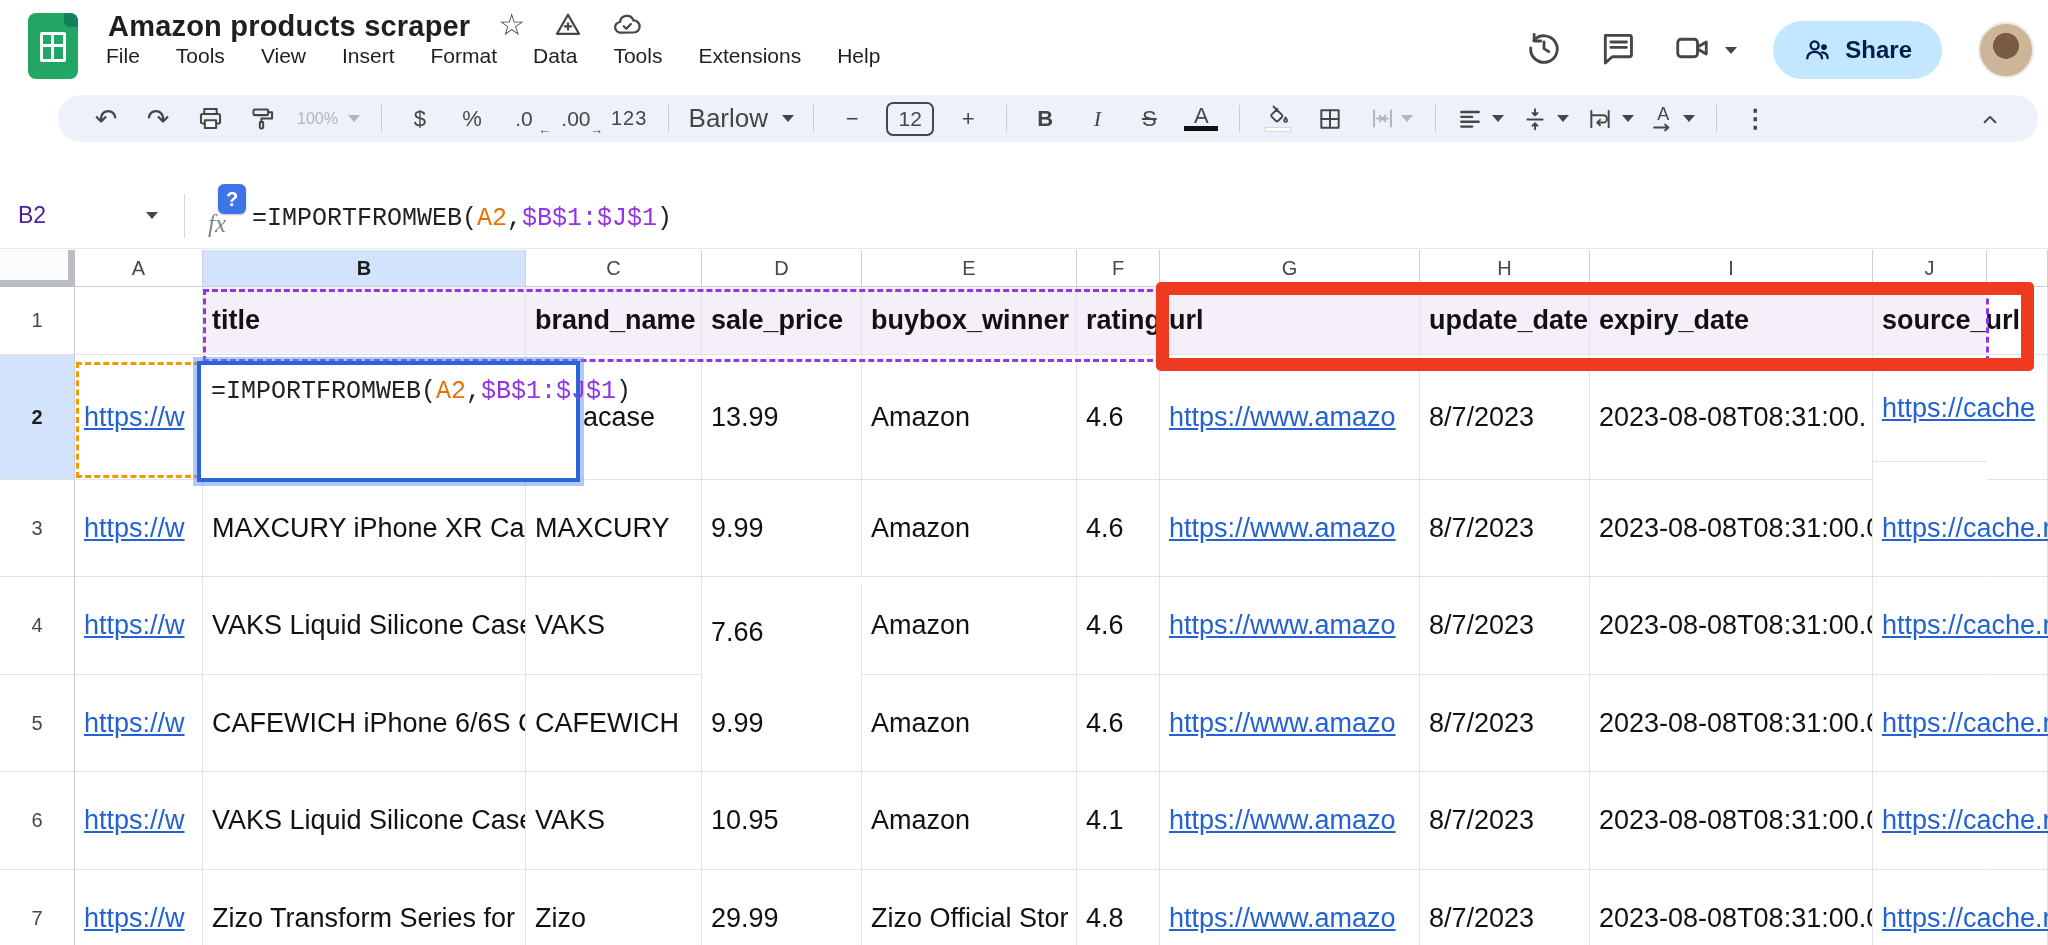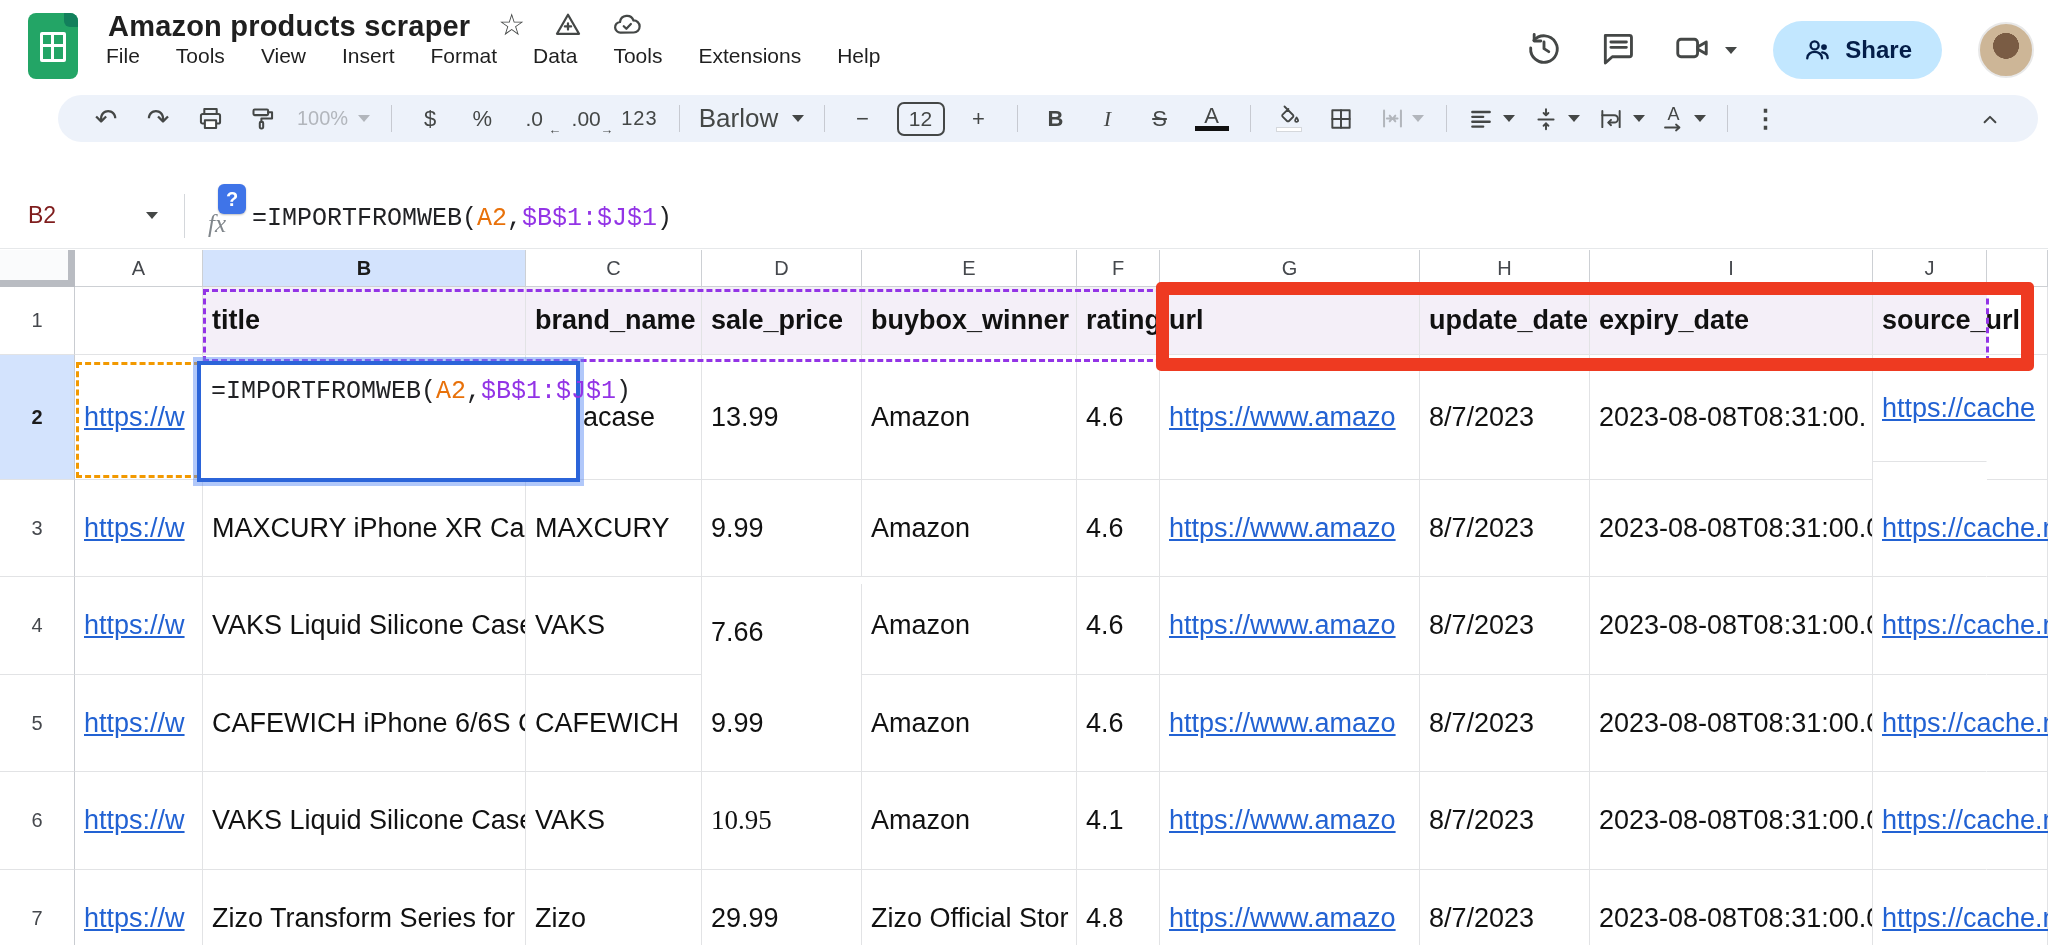--- a/index.html
+++ b/index.html
@@ -39,38 +39,38 @@
     border-top:9px solid #444746;display:inline-block;}
   .caret.sm{border-left-width:6px;border-right-width:6px;border-top-width:7px;}
   .caret.dis{border-top-color:var(--disabled);}
 
   
   .toolbar{position:absolute;left:58px;top:95px;width:1980px;height:47px;background:var(--toolbar-bg);
     border-radius:24px;display:flex;align-items:center;padding:0 22px;color:var(--ink);}
   .tb{display:flex;align-items:center;justify-content:center;min-width:34px;margin:0 9px;font-size:22px;}
   .tb svg{display:block;}
   .tb-divider{width:1px;height:27px;background:#c7cad1;margin:0 12px;}
-  .tb-zoom{color:var(--disabled);font-size:20px;display:flex;gap:10px;align-items:center;}
+  .tb-zoom{color:var(--disabled);font-size:16px;display:flex;gap:10px;align-items:center;}
   .tb-font{font-size:26px;color:var(--ink);display:flex;gap:14px;align-items:center;min-width:120px;justify-content:center;}
   .num-box{width:48px;height:34px;border:2px solid #444746;border-radius:7px;display:flex;align-items:center;
     justify-content:center;font-size:21px;margin:0 8px;}
   .tb-b{font-weight:700;}
   .tb-i{font-style:italic;font-family:"Liberation Serif",serif;}
   .tb-s{text-decoration:line-through;}
   .tb-a{border-bottom:5px solid #111;line-height:20px;padding:0 2px;}
   .dec{position:relative;font-size:21px;}
   .dec .mini{position:absolute;font-size:13px;right:-10px;bottom:-6px;}
   .tb-123{font-size:20px;letter-spacing:1px;}
   .tb-more{font-size:25px;font-weight:700;}
   .tb-spacer{flex:1;}
   .tb.disabled svg *{stroke:var(--disabled);}
 
   
   .fbar{position:absolute;left:0;top:142px;width:2048px;height:107px;background:#fff;border-bottom:1px solid #e6e8ea;}
-  .namebox{position:absolute;left:28px;top:60px;font-size:23px;color:#7f1d1d;}
+  .namebox{position:absolute;left:18px;top:60px;font-size:23px;color:#4c1d95;}
   .namebox-caret{position:absolute;left:146px;top:70px;}
   .fbar-div{position:absolute;left:184px;top:52px;width:1px;height:44px;background:#d4d7db;}
   .fx-wrap{position:absolute;left:208px;top:58px;width:46px;height:40px;}
   .fx{position:absolute;left:0;top:10px;font-size:25px;font-style:italic;color:#80868b;font-family:"Liberation Serif",serif;}
   .fx-badge{position:absolute;left:10px;top:-16px;width:28px;height:30px;background:#3f74e8;border-radius:6px;
     color:#fff;font-size:20px;font-weight:700;display:flex;align-items:center;justify-content:center;
     box-shadow:0 1px 2px rgba(0,0,0,.25);}
   .formula-text{position:absolute;left:252px;top:62px;font-family:"Liberation Mono",monospace;font-size:25px;color:#202124;white-space:pre;}
   .ref-orange{color:var(--ref-orange);}
   .ref-purple{color:var(--ref-purple);}
@@ -484,21 +484,21 @@
       <div class="row-header" style="top: 522px; height: 98px;">6</div>
       <div class="cell" style="left: 75px; top: 522px; width: 128px; height: 98px;">
         <span class="link">https://w</span>
       </div>
       <div class="cell" style="left: 203px; top: 522px; width: 323px; height: 98px;">
         <span>VAKS Liquid Silicone Case</span>
       </div>
       <div class="cell" style="left: 526px; top: 522px; width: 176px; height: 98px;">
         <span>VAKS</span>
       </div>
-      <div class="cell" style="left: 702px; top: 522px; width: 160px; height: 98px; font-family: Liberation Serif, serif;">
+      <div class="cell" style="left: 702px; top: 522px; width: 160px; height: 98px;">
         <span>10.95</span>
       </div>
       <div class="cell" style="left: 862px; top: 522px; width: 215px; height: 98px;">
         <span>Amazon</span>
       </div>
       <div class="cell" style="left: 1077px; top: 522px; width: 83px; height: 98px;">
         <span>4.1</span>
       </div>
       <div class="cell" style="left: 1160px; top: 522px; width: 260px; height: 98px;">
         <span class="link">https://www.amazo</span>

